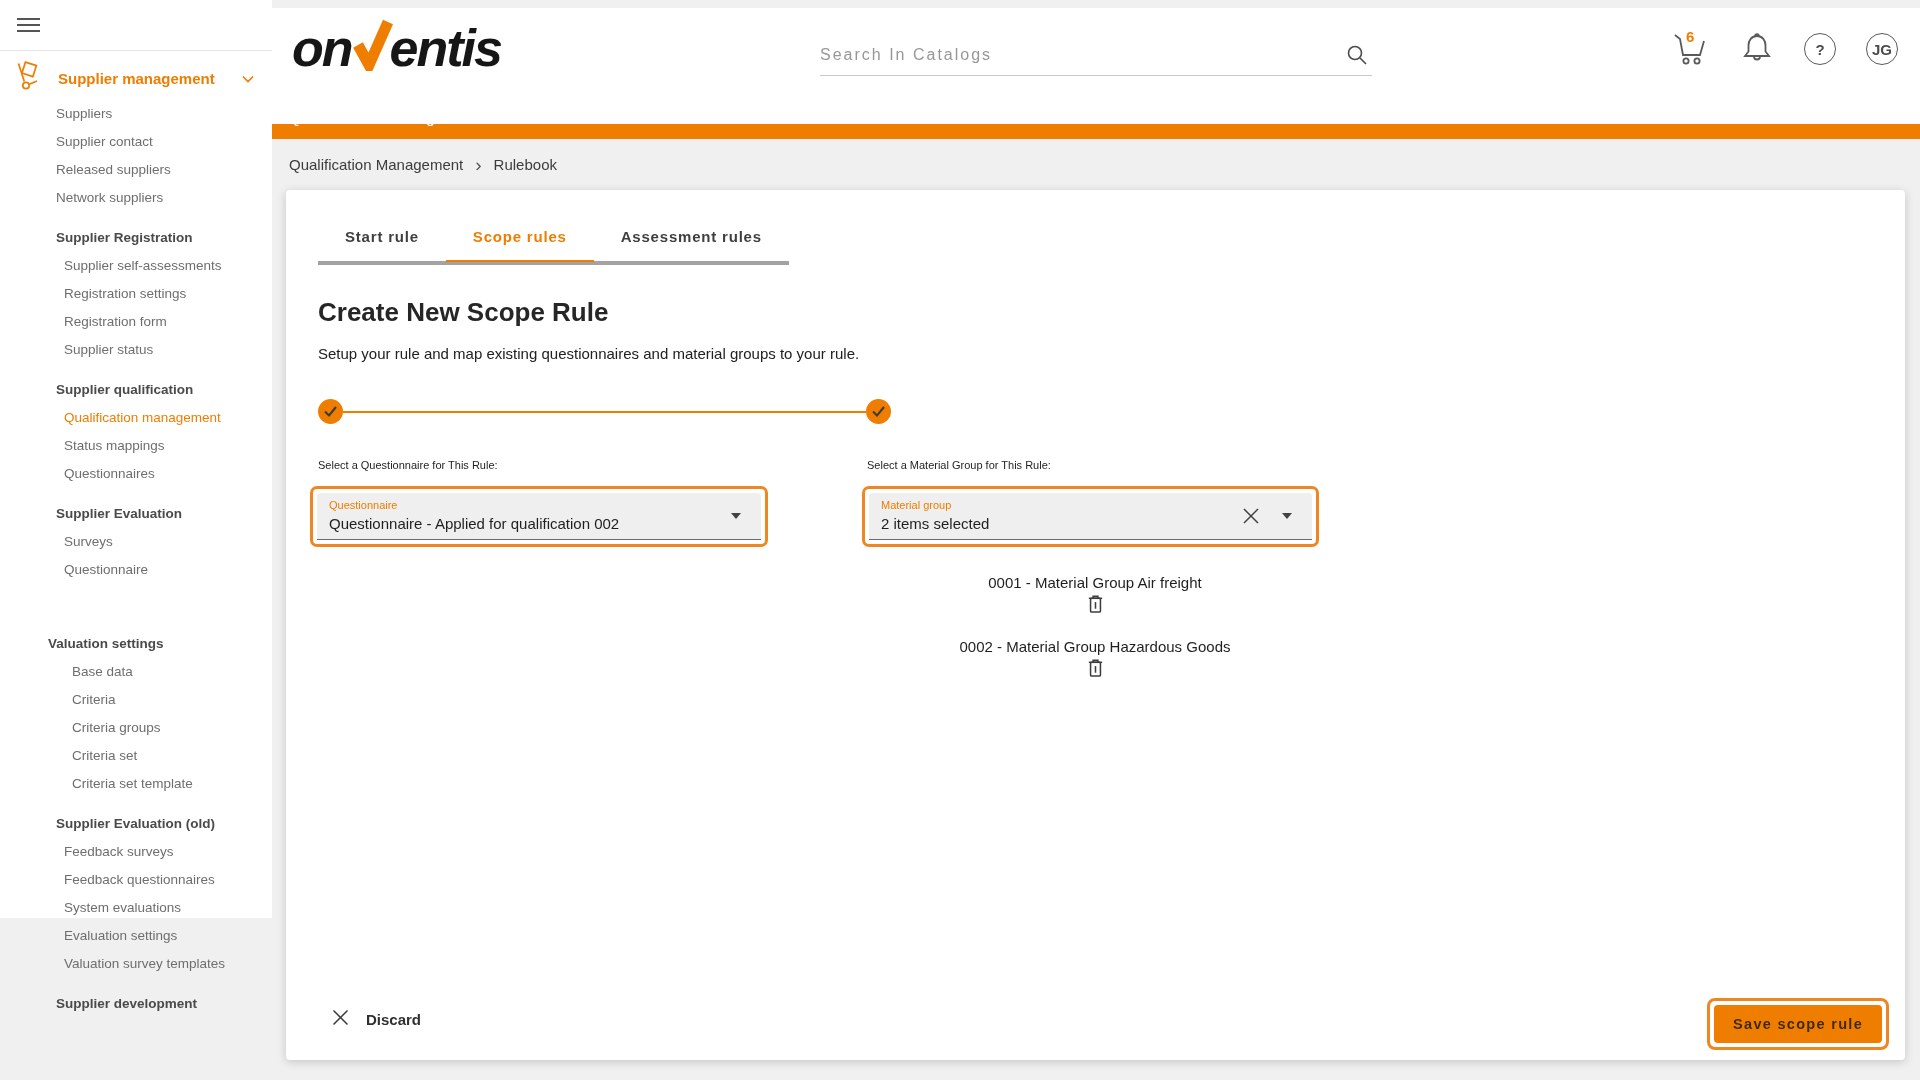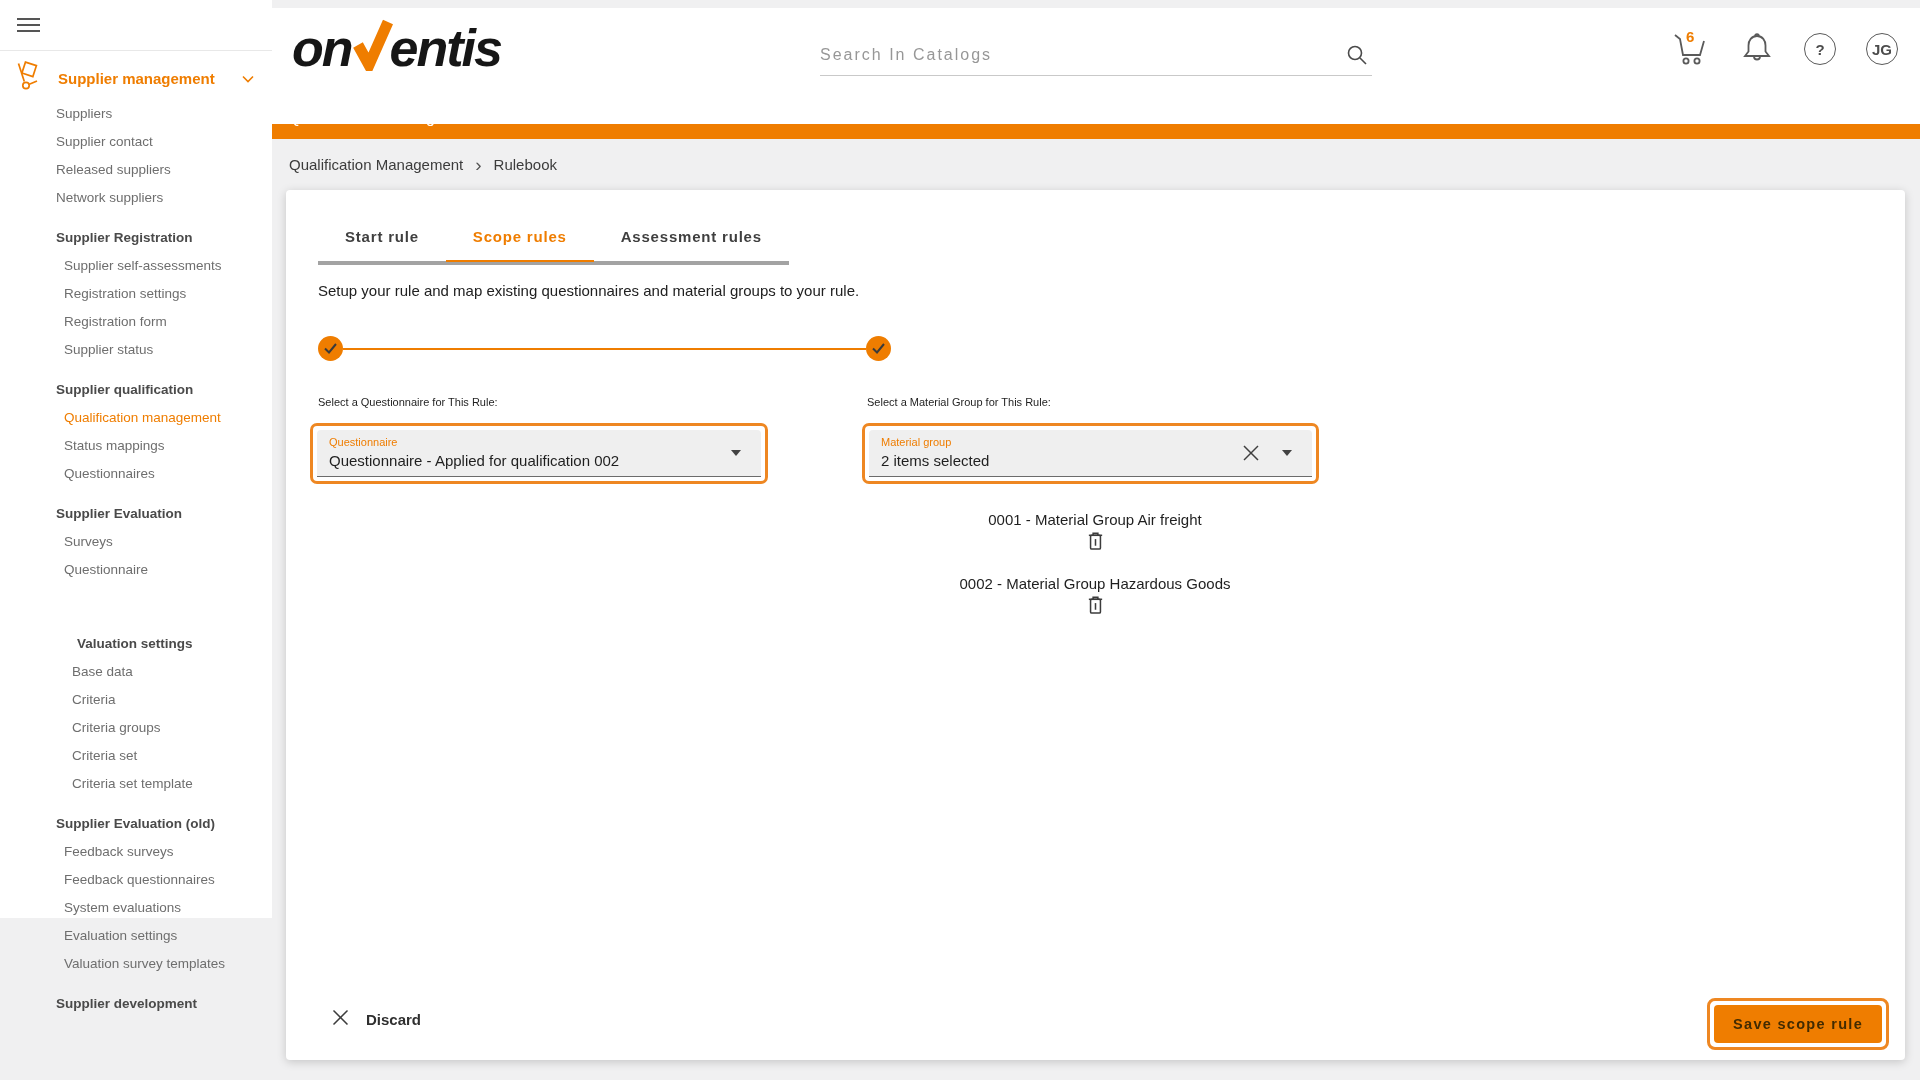--- a/index.html
+++ b/index.html
@@ -30,21 +30,21 @@
   .nav { padding-top:6px; }
   .nav-root { display:flex; align-items:center; height:42px; padding-left:14px; cursor:pointer; }
   .nav-root .lbl { color:#ef7d00; font-weight:bold; font-size:15px; margin-left:17px; flex:1; }
   .nav-root .chev { margin-right:18px; }
   .nav-item { display:flex; align-items:center; height:28px; font-size:13.5px; color:#6e6e6e; cursor:pointer; }
   .nav-item.l1 { padding-left:56px; }
   .nav-item.l2 { padding-left:64px; }
   .nav-item.l3 { padding-left:72px; }
   .nav-head { display:flex; align-items:center; height:28px; margin-top:12px; padding-left:56px;
     font-size:13.5px; font-weight:bold; color:#4a4a4a; }
-  .nav-head.h2 { padding-left:77px;margin-top:46px; }
+  .nav-head.h2 { padding-left:48px;margin-top:46px; }
   .nav-item.active { color:#ef7d00; }
 
   
   .banner { position:absolute; left:272px; top:96px; width:1648px; height:43px; background:#ef7d00;
     color:#fff; display:flex; align-items:center; padding-left:16px; font-size:16px; letter-spacing:.3px; }
   .content { position:absolute; left:272px; top:139px; width:1648px; height:941px; }
   .breadcrumb { height:50px; display:flex; align-items:center; padding-left:17px; font-size:15px; color:#3c3c3c; gap:12px; }
   .breadcrumb .sep { color:#555; font-size:19px; line-height:15px; }
   .breadcrumb .bc-link { cursor:pointer; }
 
@@ -217,20 +217,21 @@
     <span>Rulebook</span>
   </div>
 
   <div class="card">
     <div class="tabs">
       <div class="tab">Start rule</div>
       <div class="tab active">Scope rules</div>
       <div class="tab">Assessment rules</div>
     </div>
 
+    <div class="page-title">Create New Scope Rule</div>
     <div class="page-sub">Setup your rule and map existing questionnaires and material groups to your rule.</div>
 
     <div class="stepper">
       <div class="step-dot">
         <svg width="13" height="11" viewBox="0 0 13 11" fill="none" stroke="#3a3a3a" stroke-width="2">
             <polyline points="1,5.5 5,9.5 12,1"></polyline>
           </svg>
       </div>
       <div class="step-line"></div>
       <div class="step-dot">

